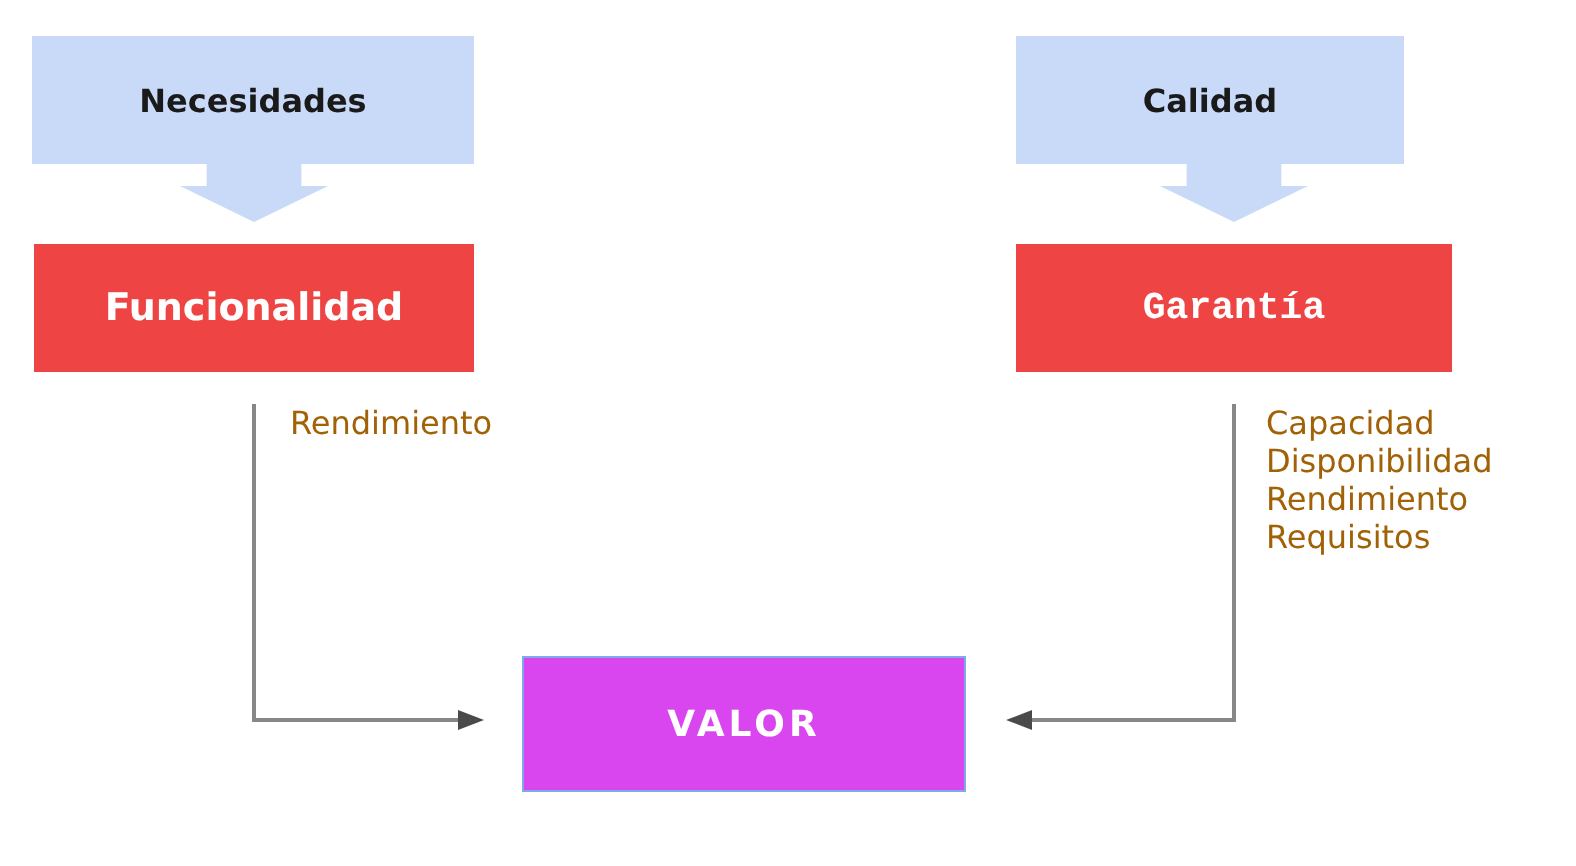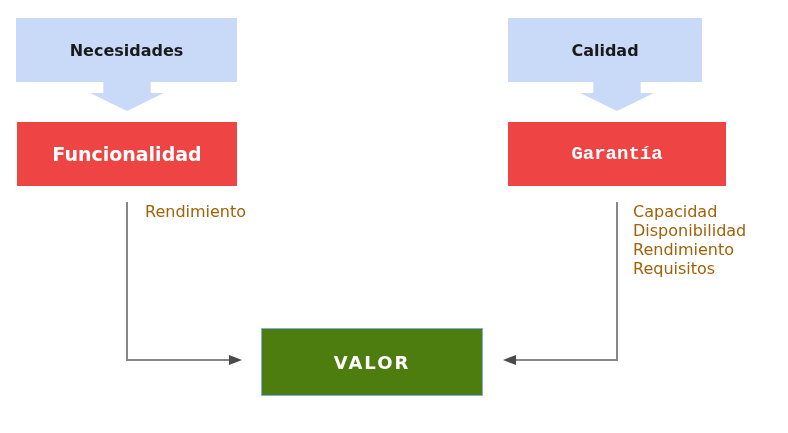--- a/index.html
+++ b/index.html
@@ -24,21 +24,21 @@
     font-weight: bold;
     font-size: 16px;
   }
   .box-mid {
     background: #ef4444;
     color: #ffffff;
     font-weight: bold;
     font-size: 19px;
   }
   .box-dark {
-    background: #4d7c0f;
+    background: #d946ef;
     border: 1px solid #7FA9E8;
     color: #ffffff;
     font-weight: bold;
     font-size: 18px;
     letter-spacing: 2px;
   }
   .fat-arrow {
     position: absolute;
     width: 74px;
     height: 29px;

